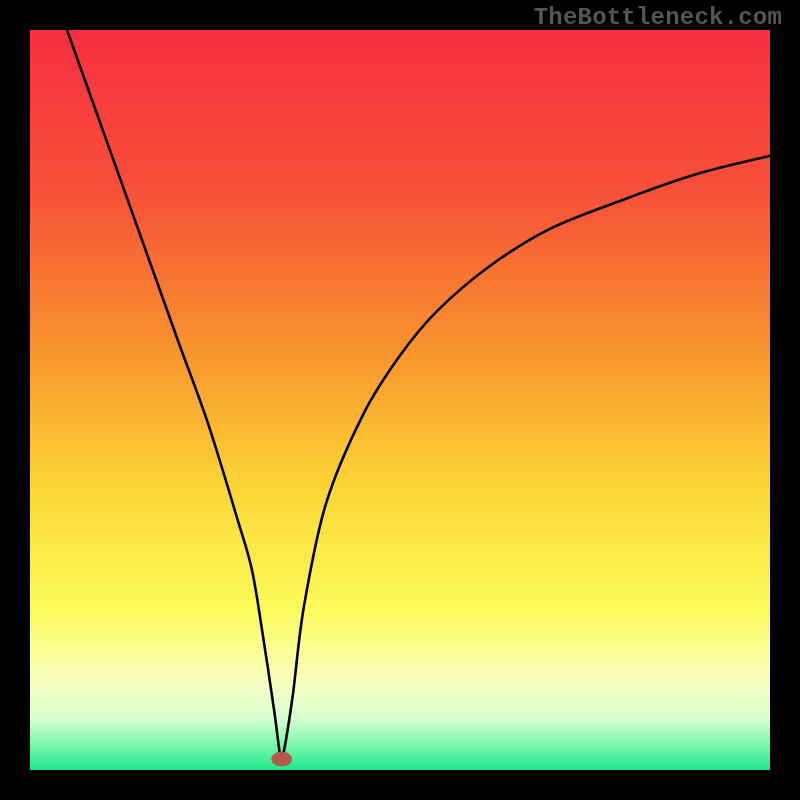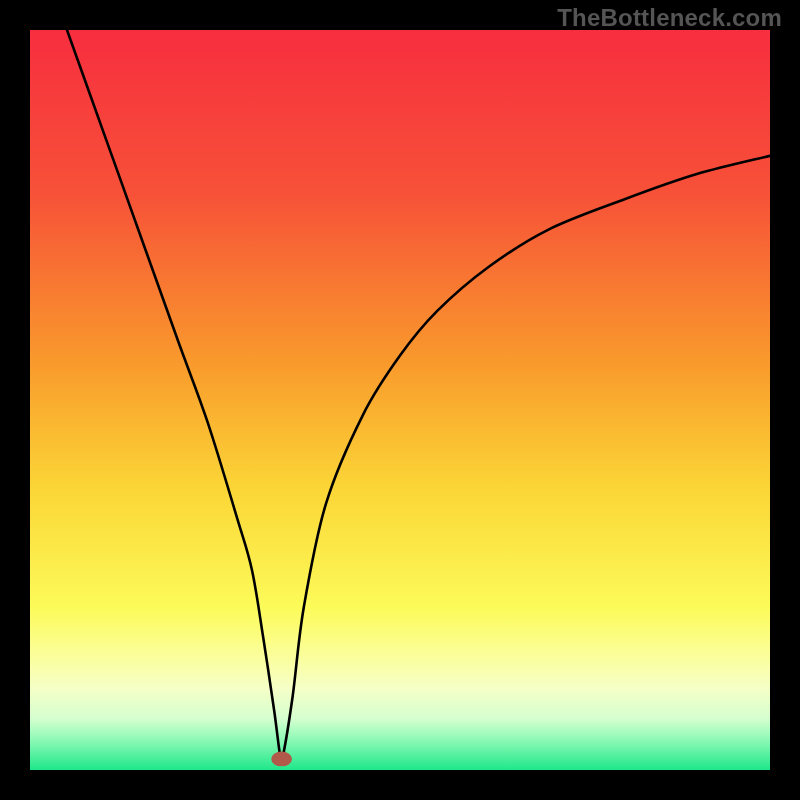--- a/index.html
+++ b/index.html
@@ -9,20 +9,21 @@
     height: 800px;
     background: #000;
     font-family: Arial, Helvetica, sans-serif;
     overflow: hidden;
   }
   .frame {
     position: relative;
     width: 800px;
     height: 768px;
     background: #000;
+    font-family: Liberation Mono, monospace;
   }
   .watermark {
     position: absolute;
     top: 4px;
     right: 18px;
     color: #555;
     font-size: 24px;
     font-weight: 600;
     letter-spacing: 0.2px;
     user-select: none;

